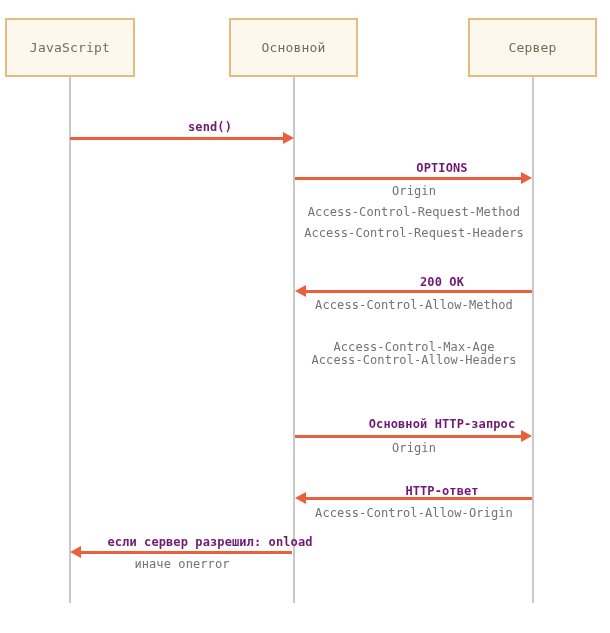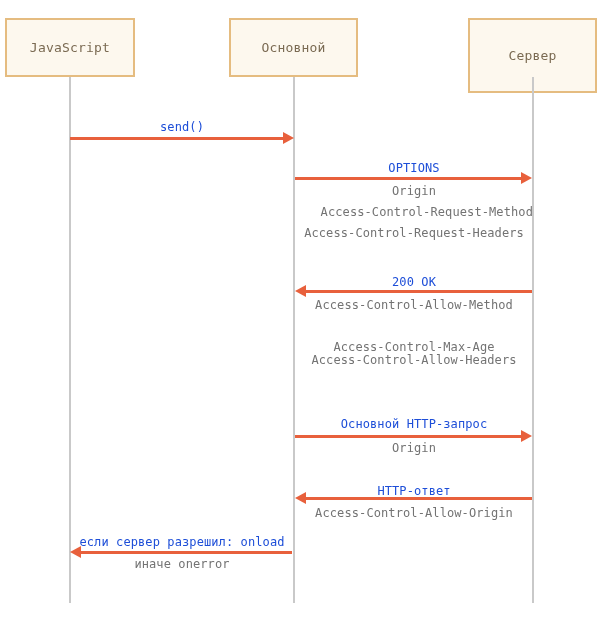--- a/index.html
+++ b/index.html
@@ -68,54 +68,55 @@
   .msg-label {
     position: absolute;
     color: #737373;
     font-size: 12px;
     font-family: "DejaVu Sans Mono", "Liberation Mono", monospace;
     white-space: nowrap;
     text-align: center;
     letter-spacing: 0.1px;
   }
   .msg-label.bold {
-    font-weight: normal;
-    color: #1d4ed8;
+    font-weight: bold;
+    color: #701a75;
+    margin-left: 28px;
   }
 </style>
 </head>
 <body>
 
 <div id="diagram">
 
   <div class="actor-box" style="left:5px; top:18px; width:130px; height:59px;justify-content:center;">
     <span class="actor-label">JavaScript</span>
   </div>
 
   <div class="actor-box" style="left:229px; top:18px; width:129px; height:59px;">
     <span class="actor-label">Основной</span>
   </div>
 
-  <div class="actor-box" style="left:468px; top:18px; width:129px; height:75px;">
+  <div class="actor-box" style="left:468px; top:18px; width:129px; height:59px;">
     <span class="actor-label">Сервер</span>
   </div>
 
   <div class="lifeline" style="left:69px; top:77px; height:526px;"></div>
   <div class="lifeline" style="left:293px; top:77px; height:526px;"></div>
   <div class="lifeline" style="left:532px; top:77px; height:526px;"></div>
 
   <div class="arrow-line" style="left:70px; top:137px; width:213px;"></div>
   <div class="arrow-head right" style="left:283px; top:132px;"></div>
   <div class="msg-label bold" style="left:70px; top:120px; width:224px;">send()</div>
 
   <div class="arrow-line" style="left:295px; top:177px; width:226px;"></div>
   <div class="arrow-head right" style="left:521px; top:172px;"></div>
   <div class="msg-label bold" style="left:295px; top:161px; width:238px;">OPTIONS</div>
   <div class="msg-label" style="left:295px; top:184px; width:238px;">Origin</div>
-  <div class="msg-label" style="left:295px; top:205px; width:238px;text-align:right;">Access-Control-Request-Method</div>
+  <div class="msg-label" style="left:295px; top:205px; width:238px;">Access-Control-Request-Method</div>
   <div class="msg-label" style="left:295px; top:226px; width:238px;">Access-Control-Request-Headers</div>
 
   <div class="arrow-line" style="left:306px; top:290px; width:226px;"></div>
   <div class="arrow-head left" style="left:295px; top:285px;"></div>
   <div class="msg-label bold" style="left:295px; top:275px; width:238px;">200 OK</div>
   <div class="msg-label" style="left:295px; top:298px; width:238px;">Access-Control-Allow-Method</div>
   <div class="msg-label" style="left:295px; top:319px; width:238px;margin-top:34px;">Access-Control-Allow-Headers</div>
   <div class="msg-label" style="left:295px; top:340px; width:238px;">Access-Control-Max-Age</div>
 
   <div class="arrow-line" style="left:295px; top:435px; width:226px;"></div>

